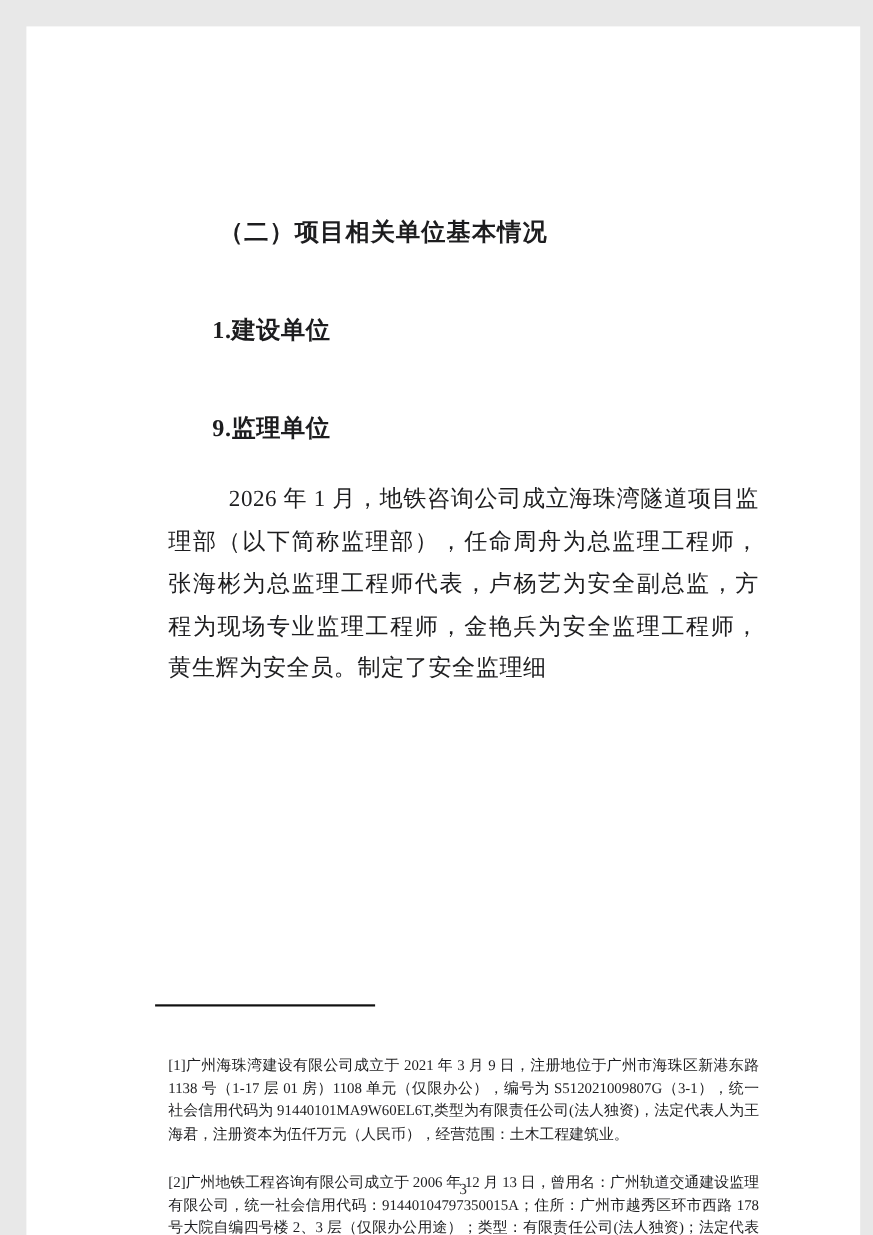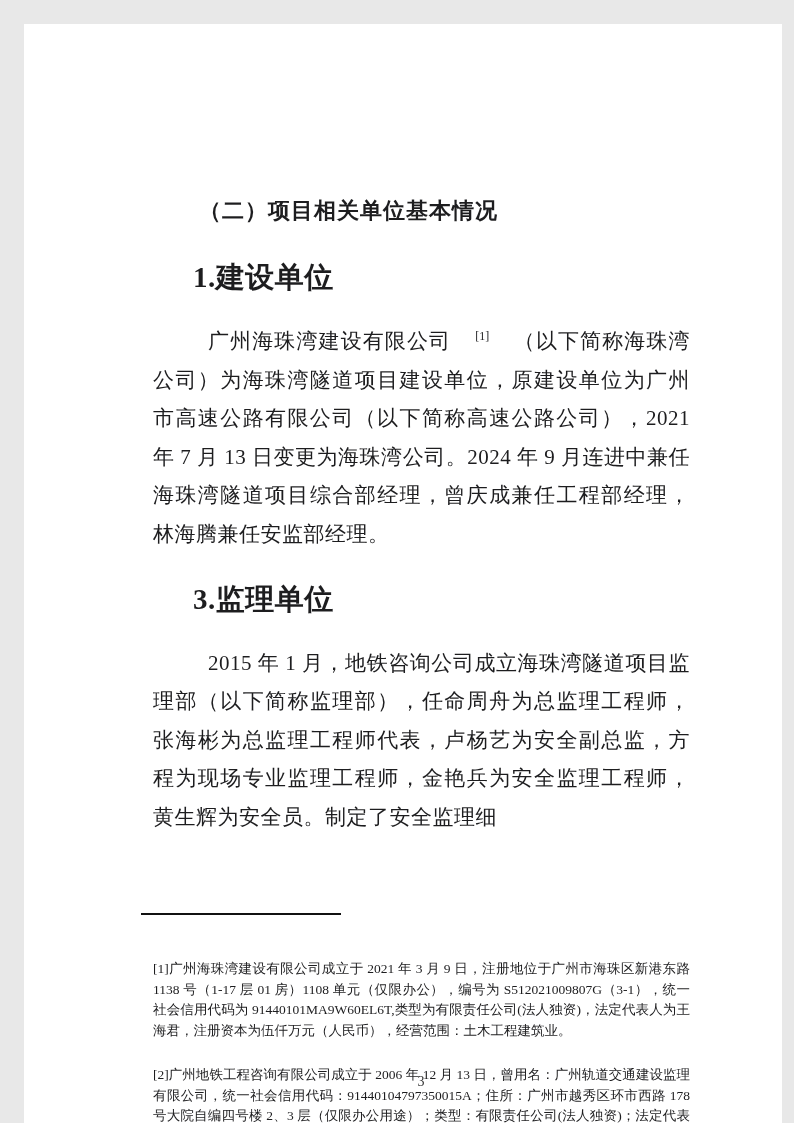--- a/index.html
+++ b/index.html
@@ -21,25 +21,26 @@
     width: 585px;
   }
   .section-heading {
     font-size: 22px;
     font-weight: bold;
     line-height: 42px;
     text-indent: 46px;
     letter-spacing: 1px;
   }
   .sub-heading {
-    font-size: 29px;
+    font-size: 22px;
     font-weight: bold;
     line-height: 42px;
     text-indent: 40px;
     letter-spacing: 0.5px;
+    margin-top: 23px;
   }
   .para {
     font-size: 21px;
     line-height: 38.6px;
     text-align: justify;
     text-justify: inter-character;
     text-indent: 43px;
     letter-spacing: 0.5px;
   }
   .para sup {
@@ -79,26 +80,25 @@
 <body>
 
 <div class="page">
 
   <div class="doc-body">
 
     <div class="section-heading">（二）项目相关单位基本情况</div>
 
     <div class="sub-heading">1.建设单位</div>
 
-    <p class="para"><span>广州海珠湾建设有限公司</span><sup>[1]</sup><span>（以下简称海珠湾公司）为海珠湾隧道项目建设单位，原建设单位为广州市高速公路有限公司（以下简称高速公路公司），2021 年 7 月 13 日变更为海珠湾公司。2024 年 9 月连进中兼任海珠湾隧道项目综合部经理，曾庆成兼任工程部经理，林海腾兼任安监部经理。</span></p>
 
-    <div class="sub-heading">3.监理单位</div>
+    <div class="sub-heading">9.监理单位</div>
 
 
-    <p class="para"><span>2015 年 1 月，地铁咨询公司成立海珠湾隧道项目监理部（以下简称监理部），任命周舟为总监理工程师，张海彬为总监理工程师代表，卢杨艺为安全副总监，方程为现场专业监理工程师，金艳兵为安全监理工程师，黄生辉为安全员。制定了安全监理细</span></p>
+    <p class="para"><span>2026 年 1 月，地铁咨询公司成立海珠湾隧道项目监理部（以下简称监理部），任命周舟为总监理工程师，张海彬为总监理工程师代表，卢杨艺为安全副总监，方程为现场专业监理工程师，金艳兵为安全监理工程师，黄生辉为安全员。制定了安全监理细</span></p>
 
   </div>
 
   <div class="footnotes">
     <hr class="footnote-rule">
     <p class="footnote">[1]广州海珠湾建设有限公司成立于 2021 年 3 月 9 日，注册地位于广州市海珠区新港东路 1138 号（1-17 层 01 房）1108 单元（仅限办公），编号为 S512021009807G（3-1），统一社会信用代码为 91440101MA9W60EL6T,类型为有限责任公司(法人独资)，法定代表人为王海君，注册资本为伍仟万元（人民币），经营范围：土木工程建筑业。</p>
     <p class="footnote">[2]广州地铁工程咨询有限公司成立于 2006 年 12 月 13 日，曾用名：广州轨道交通建设监理有限公司，统一社会信用代码：91440104797350015A；住所：广州市越秀区环市西路 178 号大院自编四号楼 2、3 层（仅限办公用途）；类型：有限责任公司(法人独资)；法定代表人：陈乔松；注册资本：叁仟贰佰叁拾万元（人民币）；经营范围：专业技术服务业。</p>
   </div>
 
   <div class="page-number">3</div>

